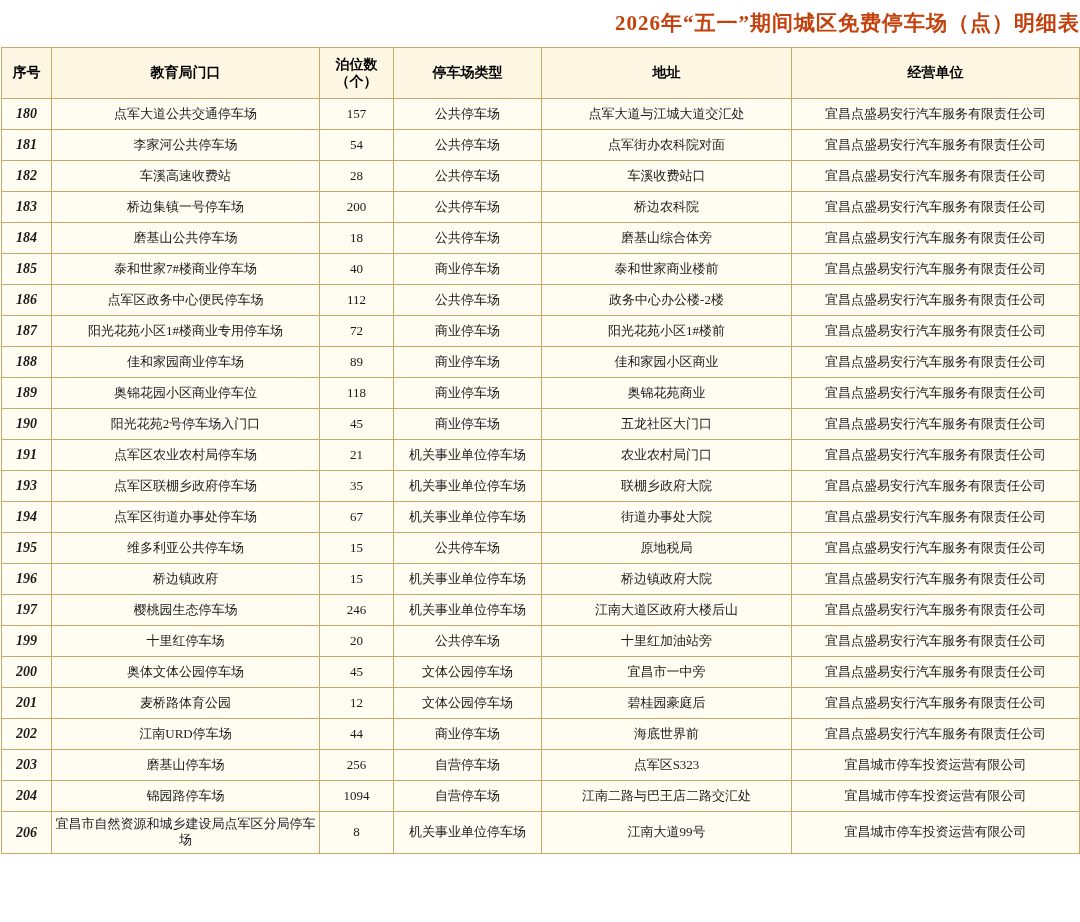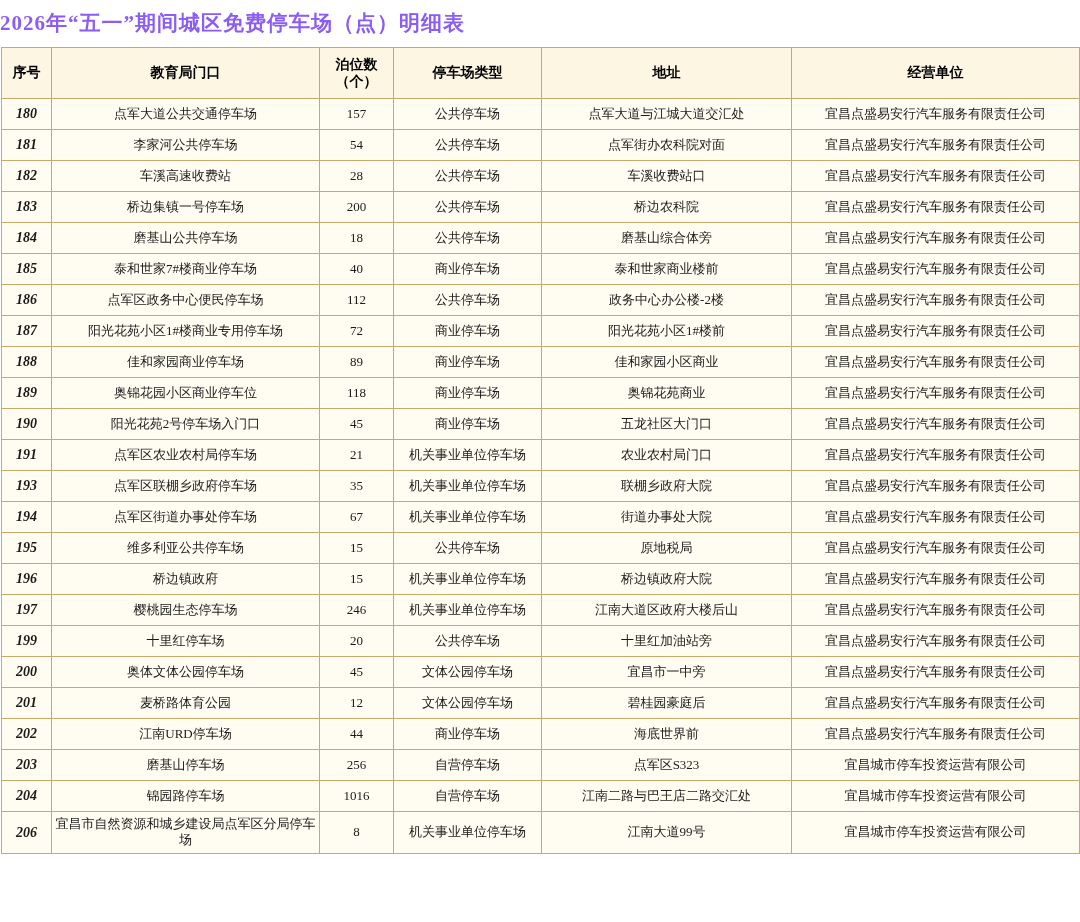--- a/index.html
+++ b/index.html
@@ -12,26 +12,26 @@
     font-family: "Liberation Serif", "DejaVu Serif", serif;
     color: #1a1a1a;
   }
   .page {
     width: 1080px;
     box-sizing: border-box;
     padding: 0;
     background: #fff;
   }
   .doc-title {
-    text-align: left;
+    text-align: right;
     font-size: 21px;
     font-weight: bold;
     letter-spacing: 1px;
     padding: 9px 0 10px 0;
-    color: #8b5cf6;
+    color: #c2410c;
     font-family: "Liberation Serif", "DejaVu Serif", serif;
   }
   table.parking {
     border-collapse: collapse;
     width: 1078px;
     margin: 0 1px;
     table-layout: fixed;
     font-size: 13px;
   }
   table.parking th,
@@ -270,21 +270,21 @@
           <td class="idx">203</td>
           <td>磨基山停车场</td>
           <td>256</td>
           <td>自营停车场</td>
           <td>点军区S323</td>
           <td>宜昌城市停车投资运营有限公司</td>
         </tr>
         <tr>
           <td class="idx">204</td>
           <td>锦园路停车场</td>
-          <td>1016</td>
+          <td>1094</td>
           <td>自营停车场</td>
           <td>江南二路与巴王店二路交汇处</td>
           <td>宜昌城市停车投资运营有限公司</td>
         </tr>
         <tr>
           <td class="idx">206</td>
           <td>宜昌市自然资源和城乡建设局点军区分局停车场</td>
           <td>8</td>
           <td>机关事业单位停车场</td>
           <td>江南大道99号</td>

